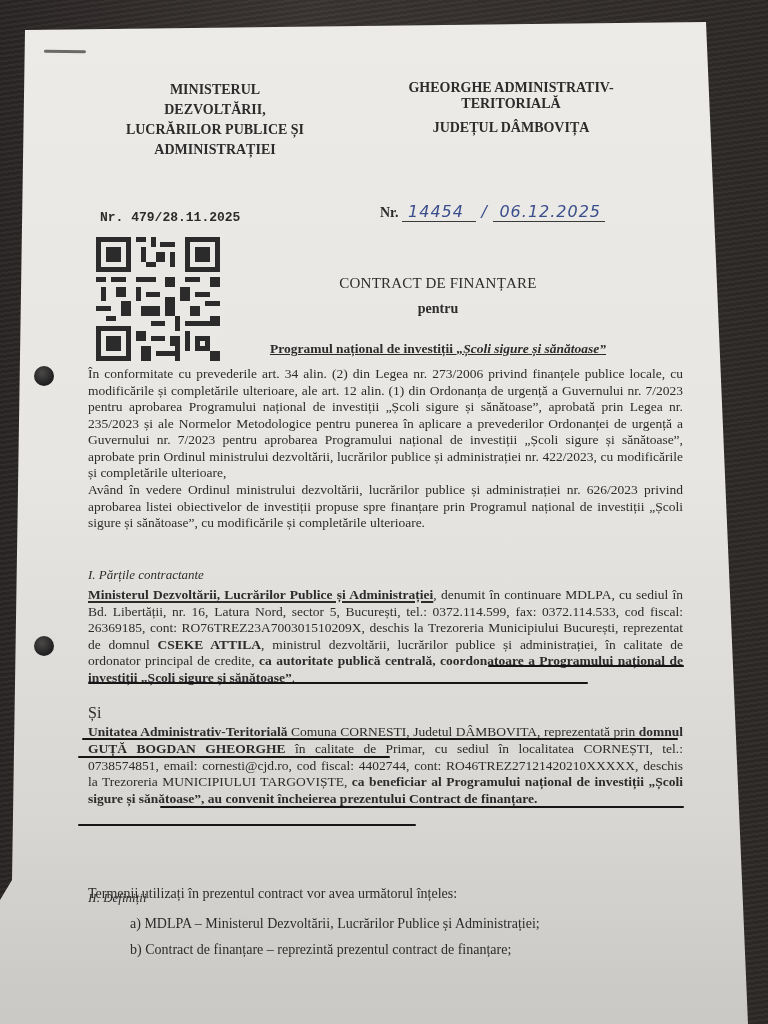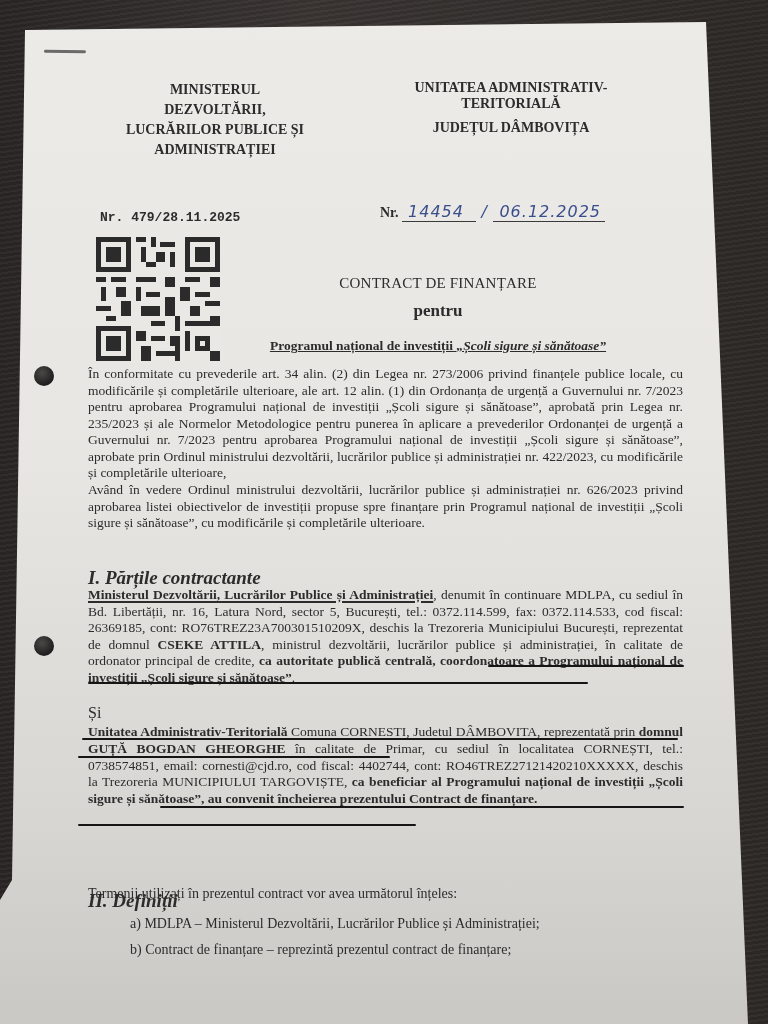--- a/index.html
+++ b/index.html
@@ -39,29 +39,29 @@
   .nr-right { position: absolute; left: 292px; top: 122px; font-size: 14px; font-weight: bold; }
   .nr-right .hand { font-family: "DejaVu Sans", sans-serif; font-weight: normal; font-style: italic;
     color: #3b4e8c; font-size: 16px; display: inline-block; border-bottom: 1.5px solid #3a3a3a;
     padding: 0 6px; letter-spacing: 1px; }
   .nr-right .h1 { width: 62px; }
   .nr-right .h2 { width: 100px; }
 
   .qr { position: absolute; left: 8px; top: 157px; width: 124px; height: 124px; }
   .title-block { position: absolute; left: 150px; top: 195px; width: 400px; text-align: center; }
   .title { font-size: 15px; margin-bottom: 9px; letter-spacing: 0.2px; }
-  .pentru { font-size: 17px; font-weight: bold; margin-bottom: 17px; }
+  .pentru { font-size: 14px; font-weight: bold; margin-bottom: 24px; }
   .prog { font-size: 13.5px; font-weight: bold; text-decoration: underline; }
   .prog i { font-style: italic; }
 
   .para { position: absolute; left: 0; width: 595px; font-size: 13.5px; line-height: 16.5px;
     text-align: justify; }
   .p1 { top: 286px; }
   .p2 { top: 402px; }
-  .sec { position: absolute; left: 0; font-size: 19px; font-weight: bold; font-style: italic; }
+  .sec { position: absolute; left: 0; font-size: 13px; font-weight: normal; font-style: italic; }
   .sec1 { top: 487px; }
   .p3 { top: 507px; }
   .si { position: absolute; left: 0; top: 624px; font-weight: normal; font-size: 16px; }
   .p4 { top: 644px; line-height: 16.8px; }
   .sec2 { top: 810px; }
   .p5 { top: 806px; font-size: 14px; }
   .li { position: absolute; left: 42px; font-size: 14px; font-family: Liberation Serif, serif; }
   .li.a { top: 836px; }
   .li.b { top: 862px; }
   b { font-weight: bold; }
@@ -77,21 +77,21 @@
   <div class="hole h1"></div>
   <div class="hole h2"></div>
 
   <div class="content">
     <div class="hdr-left">
       <div>MINISTERUL DEZVOLTĂRII,</div>
       <div>LUCRĂRILOR PUBLICE ȘI</div>
       <div>ADMINISTRAȚIEI</div>
     </div>
     <div class="hdr-right">
-      <div>UNITATEA ADMINISTRATIV-</div>
+      <div>GHEORGHE ADMINISTRATIV-</div>
       <div>TERITORIALĂ</div>
       <div class="gap">JUDEȚUL DÂMBOVIȚA</div>
     </div>
 
     <div class="nr-left">Nr. 479/28.11.2025</div>
     <div class="nr-right">
       <span>Nr.</span>
       <span class="hand h1">14454</span>
       <span class="hand" style="border:none;padding:0 2px;">/</span>
       <span class="hand h2">06.12.2025</span>

